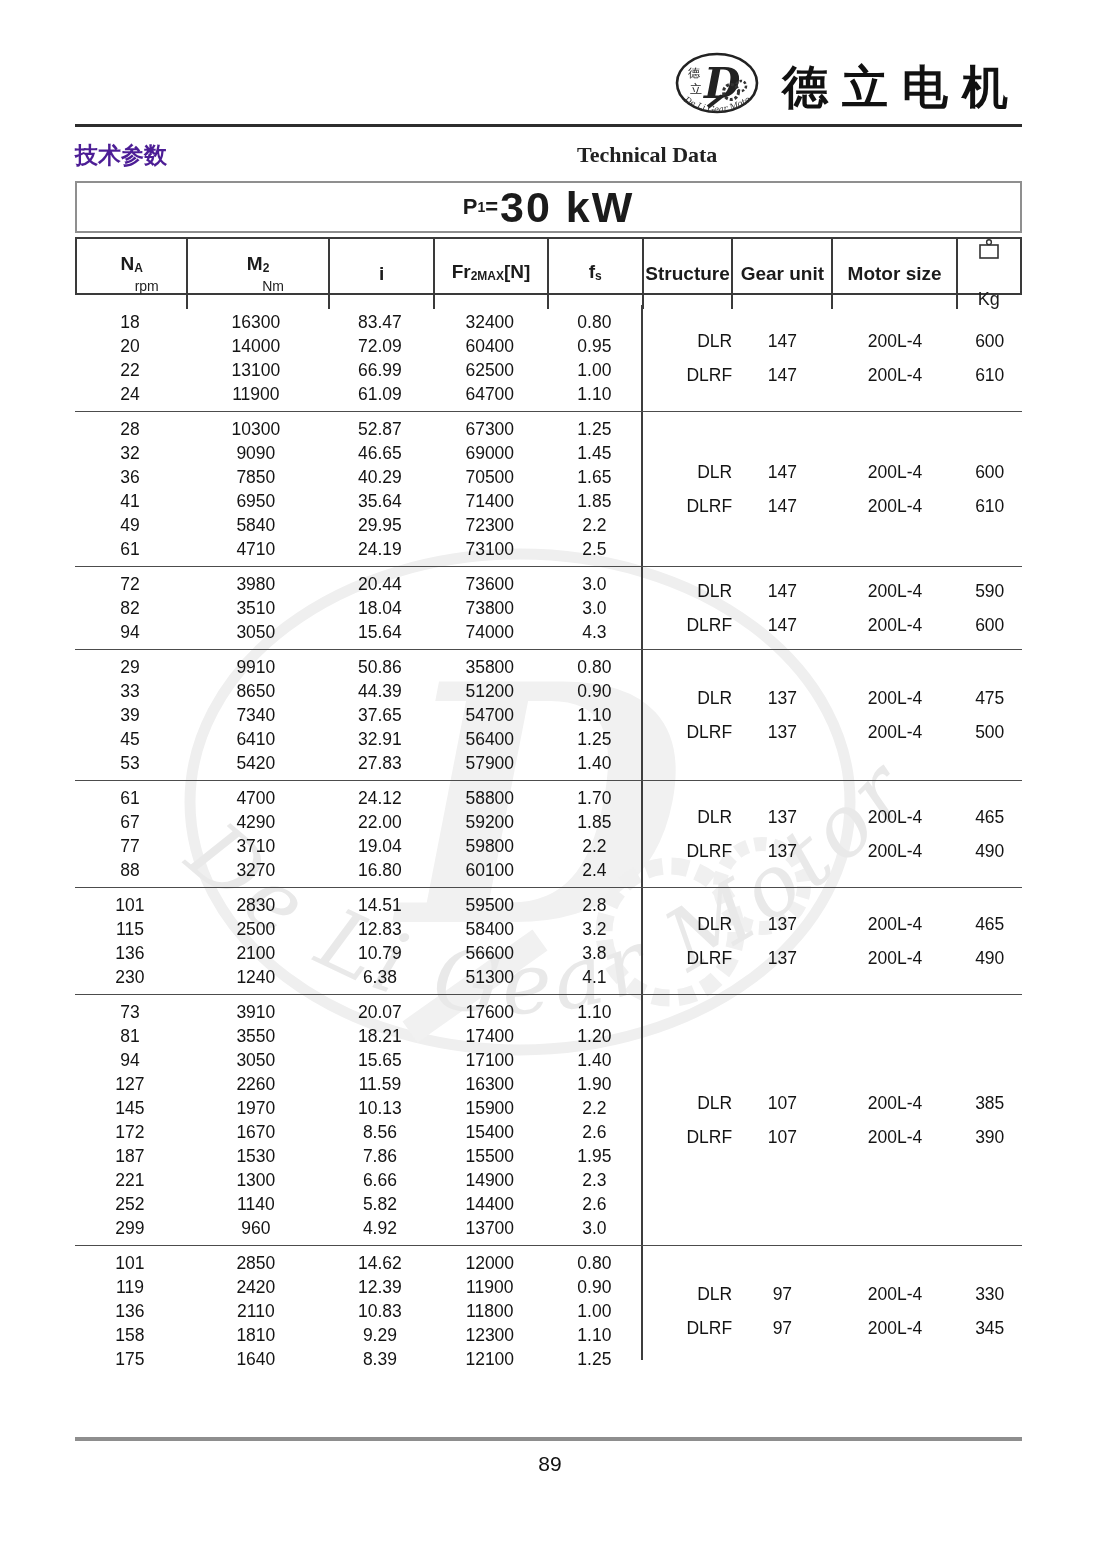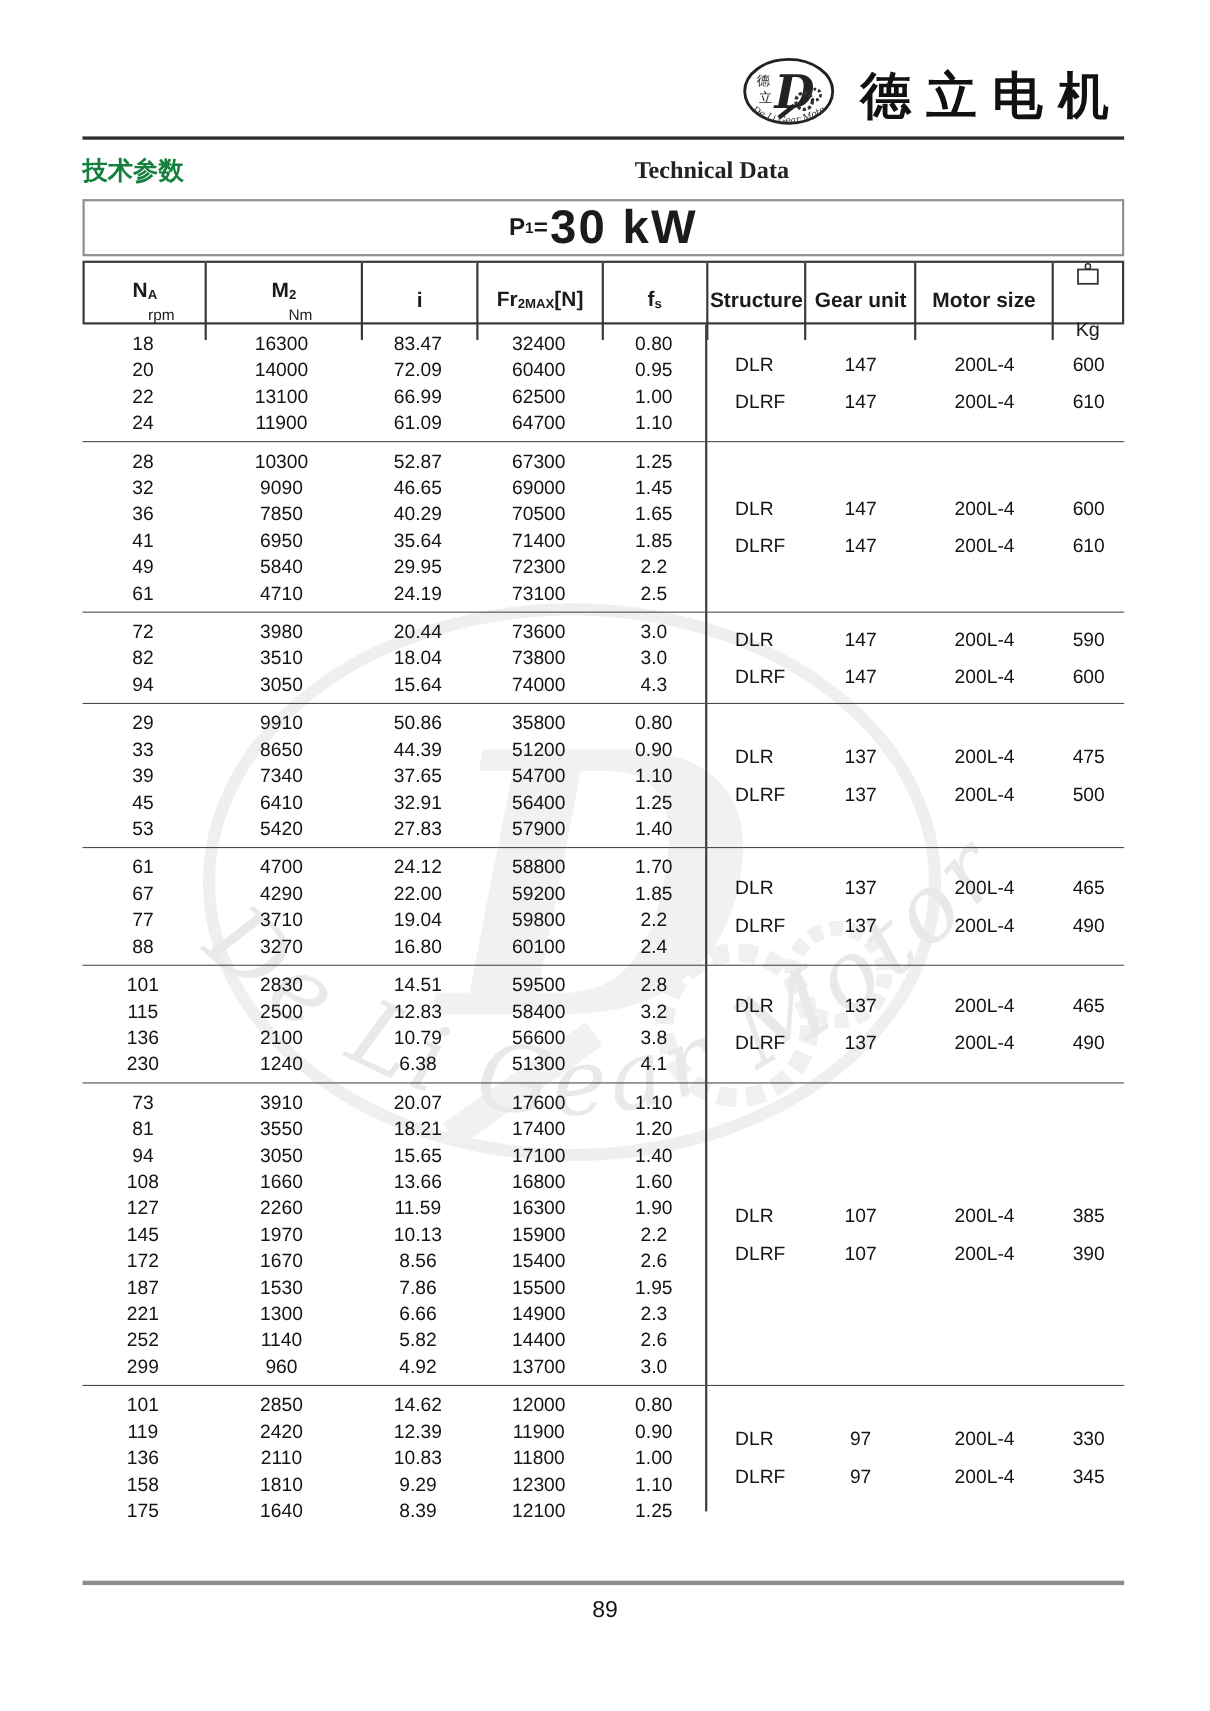--- a/index.html
+++ b/index.html
@@ -12,21 +12,21 @@
   
   .watermark { position:absolute; left:110px; top:540px; z-index:0; pointer-events:none; }
   
   .logo-row { position:absolute; top:50px; right:78px; display:flex; align-items:center; gap:22px; z-index:2; }
   .brand-cn {
     font-family:"DejaVu Serif", serif; font-weight:bold; font-size:46px;
     letter-spacing:14px; color:#111; white-space:nowrap;
   }
   .top-rule { position:absolute; left:75px; top:124px; width:947px; height:3px; background:#2d2d2d; z-index:2; }
   .section-row { position:absolute; left:75px; top:140px; width:947px; height:30px; z-index:2; }
-  .section-cn { position:absolute; left:0; top:0; font-size:23px; font-weight:bold; color:#15803d; }
+  .section-cn { position:absolute; left:0; top:0; font-size:23px; font-weight:bold; color:#4c1d95; }
   .section-en { position:absolute; left:502px; top:2px; font-size:22px; font-weight:bold; color:#222;font-family:Liberation Serif, serif; }
   
   .power-box {
     position:absolute; left:75px; top:181px; width:947px; height:52px; z-index:2;
     border:2px solid #8f8f8f; background:#fff; display:flex; align-items:center; justify-content:center;
   }
   .power-box .p  { font-size:22px; font-weight:bold; }
   .power-box .ps { font-size:14px; font-weight:bold; vertical-align:-3px; }
   .power-box .pe { font-size:22px; font-weight:bold; }
   .power-box .pv { font-size:43px; font-weight:bold; letter-spacing:2px; margin-left:2px; }
@@ -38,32 +38,32 @@
   .thead .hcell {
     display:flex; flex-direction:column; align-items:center; justify-content:center;
     gap:1px; border-left:2px solid #3a3a3a; height:100%; text-align:center;
   }
   .thead .hcell:first-child { border-left:none; }
   .hmain { font-size:19px; font-weight:bold; line-height:20px; white-space:nowrap; }
   .hmain .sub { font-size:12px; font-weight:bold; vertical-align:-2px; }
   .hunit { font-size:14px; line-height:15px; color:#222;margin-left:30px; }
   .hcell.kg .hmain { font-size:18px; font-weight:normal;margin-top:28px; }
   
-  .tbody { position:relative; }
+  .tbody { position:relative; margin-top:10px; }
   .tbody::before { content:""; position:absolute; left:calc(59.9% - 1px); top:0; bottom:16px;
                    width:1.5px; background:#3e3e3e; }
   .group { position:relative; padding:5px 0; border-bottom:1px solid #4c4c4c; }
   .group:last-child { border-bottom:none; }
   .data-row { height:24px; align-items:center; }
   .cell { text-align:center; font-size:17.5px; line-height:24px; color:#141414; }
   .info { position:absolute; left:0; right:0; top:0; bottom:0;
           display:flex; flex-direction:column; justify-content:center; gap:13px; }
   .info-row { align-items:center; }
   .info-row .cell { line-height:21px; }
-  .info-row .cell.structure { text-align:left; padding-left:26px; }
+  .info-row .cell.structure { text-align:right; padding-left:26px; }
   
   .footer-rule { position:absolute; left:75px; top:1437px; width:947px; height:4px; background:#8e8e8e; z-index:2; }
   .page-num { position:absolute; left:0; top:1452px; width:1100px; text-align:center;
               font-size:21px; color:#111; z-index:2; }
 </style>
 </head>
 <body>
 
 <div class="page">
 
@@ -619,31 +619,20 @@
             <div class="cell m2">3050</div>
             <div class="cell i">15.65</div>
             <div class="cell fr2max">17100</div>
             <div class="cell fs">1.40</div>
             <div class="cell structure"></div>
             <div class="cell gear-unit"></div>
             <div class="cell motor-size"></div>
             <div class="cell weight"></div>
           </div>
           <div class="grid-row data-row">
-            <div class="cell na">108</div>
-            <div class="cell m2">1660</div>
-            <div class="cell i">13.66</div>
-            <div class="cell fr2max">16800</div>
-            <div class="cell fs">1.60</div>
-            <div class="cell structure"></div>
-            <div class="cell gear-unit"></div>
-            <div class="cell motor-size"></div>
-            <div class="cell weight"></div>
-          </div>
-          <div class="grid-row data-row">
             <div class="cell na">127</div>
             <div class="cell m2">2260</div>
             <div class="cell i">11.59</div>
             <div class="cell fr2max">16300</div>
             <div class="cell fs">1.90</div>
             <div class="cell structure"></div>
             <div class="cell gear-unit"></div>
             <div class="cell motor-size"></div>
             <div class="cell weight"></div>
           </div>

